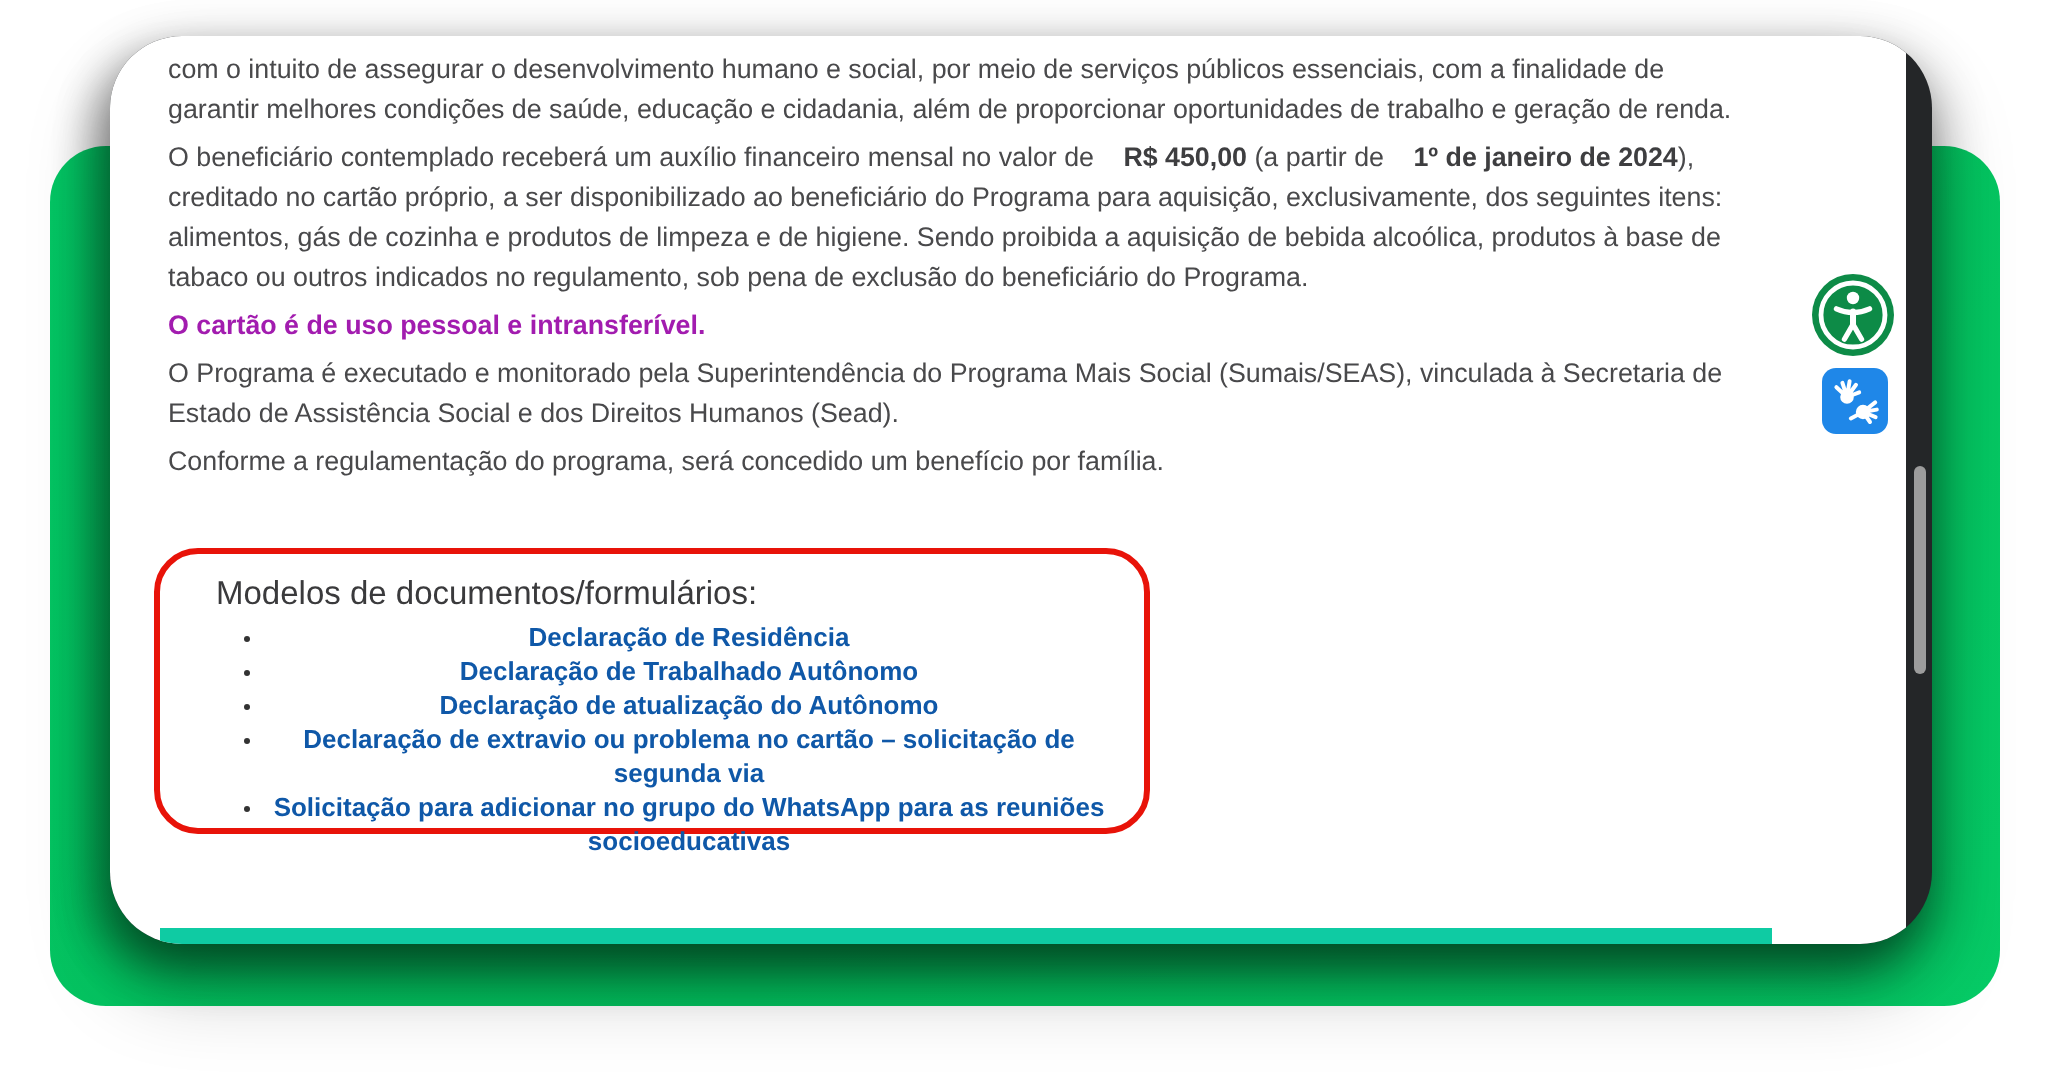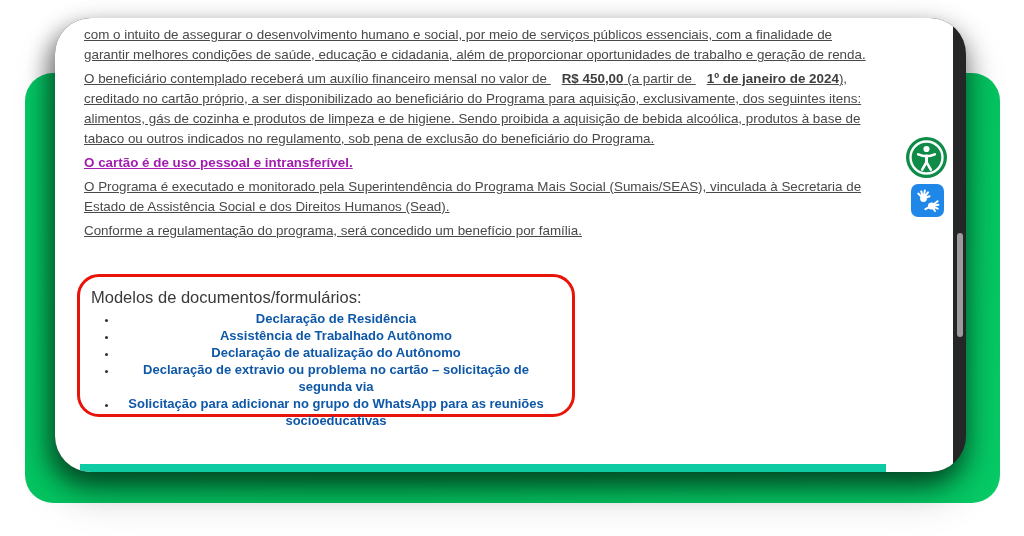--- a/index.html
+++ b/index.html
@@ -14,27 +14,27 @@
   .card{position:absolute;left:55px;top:18px;width:911px;height:454px;border-radius:36px;
     background:#242628;overflow:hidden;
     box-shadow:0 10px 26px rgba(0,0,0,.45), 0 22px 42px rgba(0,0,0,.22), -10px 12px 20px rgba(0,0,0,.20);}
   .card-white{position:absolute;top:0;left:0;bottom:0;right:13px;background:#ffffff;}
   .scroll-track{position:absolute;top:0;right:0;width:13px;height:100%;}
   .scroll-thumb{position:absolute;right:3px;top:215px;width:6px;height:104px;border-radius:3px;background:#9c9c9c;}
 
   
   .content{position:absolute;left:22px;top:7px;width:802px;font-size:13.4px;line-height:20px;
     color:#49494b;}
-  .content p{margin:0 0 4px 7px;text-decoration:underline;}
+  .content p{margin:0 0 4px 7px;}
   .content .b{font-weight:700;color:#3e3e40;padding-left:11px;}
   p.bold-line{font-weight:700;color:#a21caf;}
 
   
   .doc-box{box-sizing:border-box;margin-top:33px;width:498px;height:143px;
-    border:3px solid #e81309;border-radius:22px;padding:9px 18px 0 11px;background:#fff;}
+    border:3px solid #e81309;border-radius:22px;padding:9px 18px 0 28px;background:#fff;}
   .doc-box h2{margin:0;font-size:16.5px;line-height:22px;font-weight:400;color:#3a3a3c;}
   .doc-box ul{margin:2px 0 0 0;padding:0 0 0 27px;text-align:center;}
   .doc-box li{font-size:13px;line-height:17px;font-weight:700;color:#0f58a8;}
   .doc-box li::marker{color:#333;font-size:11px;}
   .doc-box .link{color:#0f58a8;cursor:pointer;}
 
   
   .a11y-btn{position:absolute;left:851px;top:119px;width:41px;height:41px;cursor:pointer;}
   .libras-btn{position:absolute;left:856px;top:166px;width:33px;height:33px;cursor:pointer;}
 
@@ -60,21 +60,21 @@
         <p class="bold-line">O cartão é de uso pessoal e intransferível.</p>
 
         <p>O Programa é executado e monitorado pela Superintendência do Programa Mais Social (Sumais/SEAS), vinculada à Secretaria de Estado de Assistência Social e dos Direitos Humanos (Sead).</p>
 
         <p>Conforme a regulamentação do programa, será concedido um benefício por família.</p>
 
         <div class="doc-box">
           <h2>Modelos de documentos/formulários:</h2>
           <ul>
             <li><span class="link">Declaração de Residência</span></li>
-            <li><span class="link">Assistência de Trabalhado Autônomo</span></li>
+            <li><span class="link">Declaração de Trabalhado Autônomo</span></li>
             <li><span class="link">Declaração de atualização do Autônomo</span></li>
             <li><span class="link">Declaração de extravio ou problema no cartão – solicitação de segunda via</span></li>
             <li><span class="link">Solicitação para adicionar no grupo do WhatsApp para as reuniões socioeducativas</span></li>
           </ul>
         </div>
       </div>
 
       <div class="a11y-btn">
         <svg width="41" height="41" viewBox="0 0 41 41">
           <circle cx="20.5" cy="20.5" r="20.5" fill="#0d8b47"></circle>

